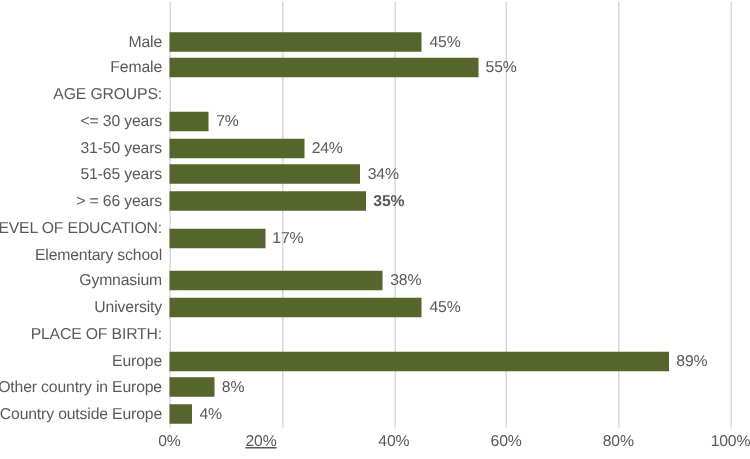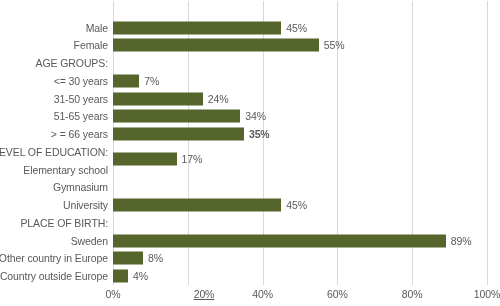--- a/index.html
+++ b/index.html
@@ -158,20 +158,24 @@
         </div>
         <div class="row" style="top: 124.25px; height: 17.75px; font-weight: bold;">
           <div class="bar" title="&gt; = 66 years 35%" style="width: 130.9px; background: rgb(85, 101, 43);"></div>
           <div class="bar-value" style="left: 135.9px;">35%</div>
         </div>
         <div class="row" style="top: 142px; height: 17.75px;"></div>
         <div class="row" style="top: 149px; height: 17.75px; padding-left: 44px;">
           <div class="bar" title="Elementary school 17%" style="width: 63.58px; background: rgb(85, 101, 43);"></div>
           <div class="bar-value" style="left: 68.58px;">17%</div>
         </div>
+        <div class="row" style="top: 177.5px; height: 17.75px;">
+          <div class="bar" title="Gymnasium 38%" style="width: 142.12px; background: rgb(85, 101, 43);"></div>
+          <div class="bar-value" style="left: 147.12px;">38%</div>
+        </div>
         <div class="row" style="top: 195.25px; height: 17.75px;">
           <div class="bar" title="University 45%" style="width: 168.3px; background: rgb(85, 101, 43);"></div>
           <div class="bar-value" style="left: 173.3px;">45%</div>
         </div>
         <div class="row" style="top: 213px; height: 17.75px;"></div>
         <div class="row" style="top: 230.75px; height: 17.75px;">
           <div class="bar" title="Sweden 89%" style="width: 332.86px; background: rgb(85, 101, 43);"></div>
           <div class="bar-value" style="left: 337.86px;">89%</div>
         </div>
         <div class="row" style="top: 248.5px; height: 17.75px;">
@@ -191,27 +195,27 @@
       <div class="cat-label group-header" style="top: 53.25px; height: 17.75px;">AGE GROUPS:</div>
       <div class="cat-label" style="top: 71px; height: 17.75px;">&lt;= 30 years</div>
       <div class="cat-label" style="top: 88.75px; height: 17.75px;">31-50 years</div>
       <div class="cat-label" style="top: 106.5px; height: 17.75px; margin-left: 36px;">51-65 years</div>
       <div class="cat-label" style="top: 124.25px; height: 17.75px;">&gt; = 66 years</div>
       <div class="cat-label group-header" style="top: 142px; height: 17.75px;">LEVEL OF EDUCATION:</div>
       <div class="cat-label" style="top: 159.75px; height: 17.75px;">Elementary school</div>
       <div class="cat-label" style="top: 177.5px; height: 17.75px;">Gymnasium</div>
       <div class="cat-label" style="top: 195.25px; height: 17.75px;">University</div>
       <div class="cat-label group-header" style="top: 213px; height: 17.75px;">PLACE OF BIRTH:</div>
-      <div class="cat-label" style="top: 230.75px; height: 17.75px;">Sweden</div>
+      <div class="cat-label" style="top: 230.75px; height: 17.75px;">Europe</div>
       <div class="cat-label" style="top: 248.5px; height: 17.75px;">Other country in Europe</div>
       <div class="cat-label" style="top: 266.25px; height: 17.75px;">Country outside Europe</div>
     </div>
 
   <div class="x-ticks">
       <div class="x-tick" style="left: 0px;">0%</div>
-      <div class="x-tick" style="left: 91px; text-decoration: underline;">20%</div>
+      <div class="x-tick" style="left: 61px; text-decoration: underline;">20%</div>
       <div class="x-tick" style="left: 149.6px;">40%</div>
       <div class="x-tick" style="left: 224.4px;">60%</div>
       <div class="x-tick" style="left: 299.2px;">80%</div>
       <div class="x-tick" style="left: 374px;">100%</div>
     </div>
 
 </div>
 
 </body></html>

